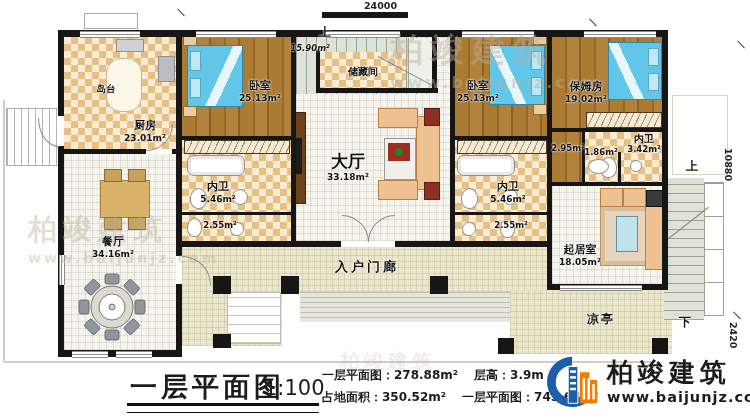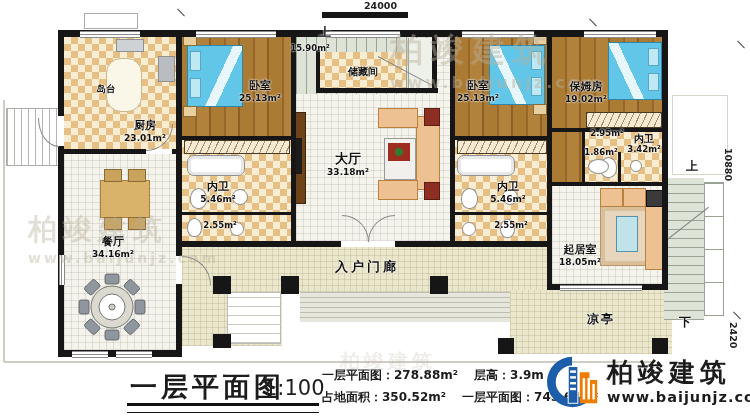--- a/index.html
+++ b/index.html
@@ -254,46 +254,46 @@
     </div>
   <div class="lbl" style="left:121px;top:120px;margin-left:24px;">
     <div class="nm">厨房</div>
     <div class="ar">23.01m²</div>
   </div>
   <div class="lbl" style="left:260px;top:80px;">
     <div class="nm">卧室</div>
     <div class="ar">25.13m²</div>
   </div>
   <div class="lbl" style="left:325px;top:26px;font-size:12px;">上</div>
-  <div class="lbl small" style="left:310px;top:44px;">
+  <div class="lbl small" style="left:310px;top:44px;font-style:italic;">
       <div class="ar">15.90m²</div>
     </div>
   <div class="lbl small" style="left:363px;top:66px;">
       <div class="nm">储藏间</div>
     </div>
   <div class="lbl" style="left:478px;top:80px;">
     <div class="nm">卧室</div>
     <div class="ar">25.13m²</div>
   </div>
   <div class="lbl" style="left:586px;top:81px;">
     <div class="nm">保姆房</div>
     <div class="ar">19.02m²</div>
   </div>
   <div class="lbl small" style="left:644px;top:133px;">
     <div class="nm">内卫</div>
     <div class="ar">3.42m²</div>
   </div>
-  <div class="lbl small" style="left:568px;top:129px;margin-left:39px;">
+  <div class="lbl small" style="left:568px;top:144px;">
       <div class="ar">2.95m²</div>
     </div>
   <div class="lbl small" style="left:601px;top:148px;">
       <div class="ar">1.86m²</div>
     </div>
   <div class="lbl" style="left:348px;top:152px;">
-    <div class="nm" style="font-size:13px;">大厅</div>
+    <div class="nm" style="font-size:17px;">大厅</div>
     <div class="ar">33.18m²</div>
   </div>
   <div class="lbl" style="left:218px;top:181px;">
     <div class="nm">内卫</div>
     <div class="ar">5.46m²</div>
   </div>
   <div class="lbl" style="left:508px;top:181px;">
     <div class="nm">内卫</div>
     <div class="ar">5.46m²</div>
   </div>

